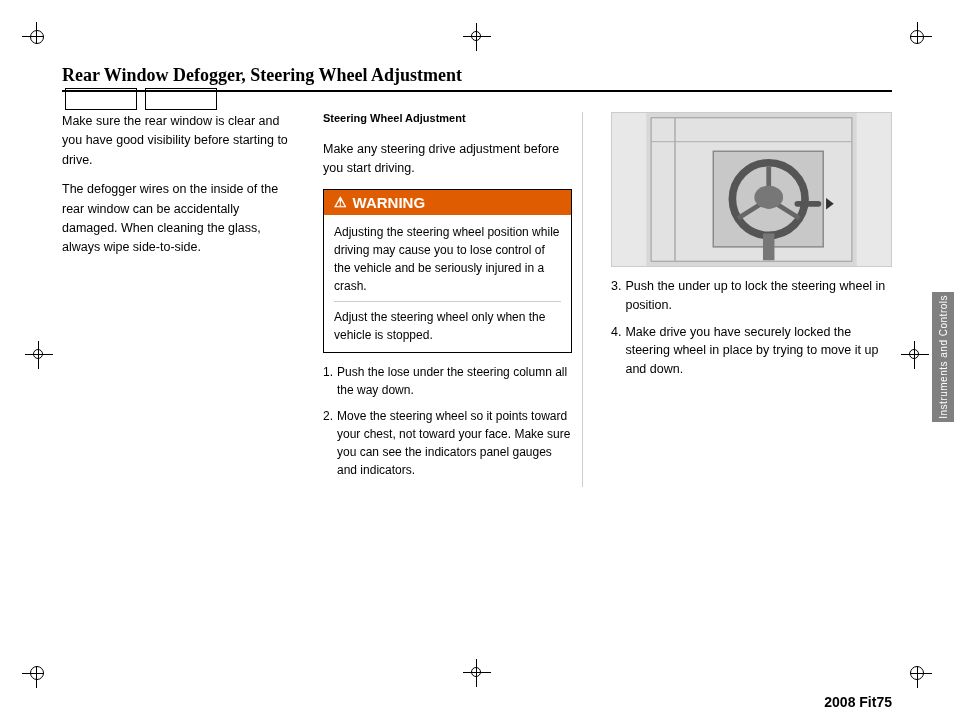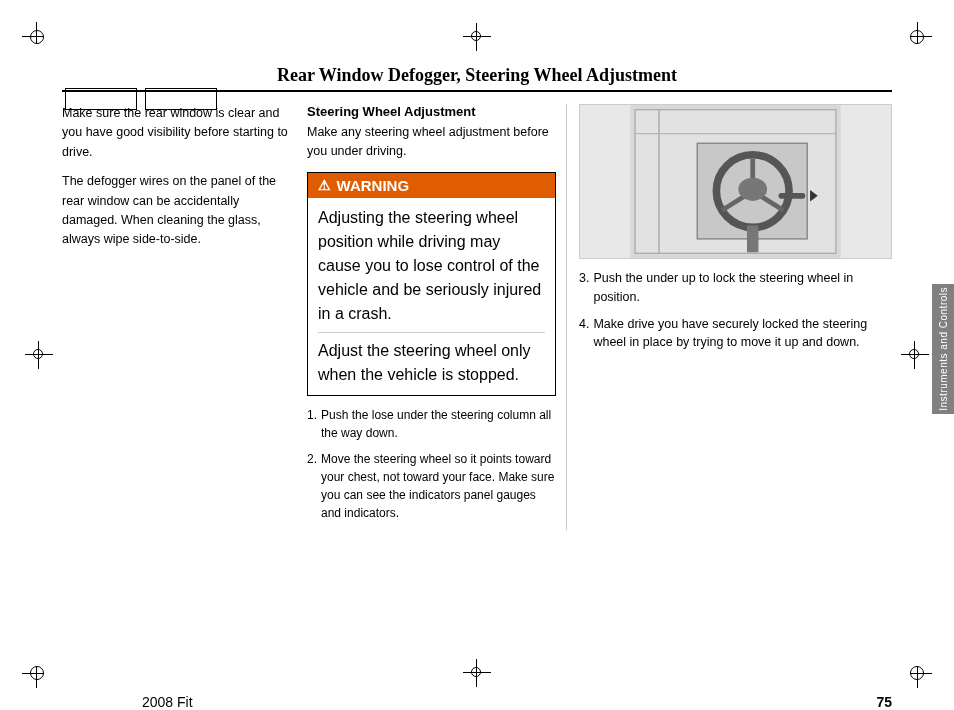--- a/index.html
+++ b/index.html
@@ -115,33 +115,33 @@
       top: 65px;
       left: 62px;
       right: 62px;
       bottom: 55px;
     }
 
     
     .page-header {
       border-bottom: 2px solid #000;
       padding-bottom: 4px;
-      margin-bottom: 12px;
-      text-align: center;
+      margin-bottom: 20px;
+      text-align: left;
     }
     .page-title {
       font-size: 18px;
       font-weight: bold;
       font-family: Georgia, serif;
     }
 
     
     .content-area {
       display: flex;
-      gap: 0;
+      gap: 16px;
       flex: 1;
     }
 
     
     .col-left {
       width: 245px;
       flex-shrink: 0;
       padding-right: 15px;
     }
 
@@ -196,34 +196,34 @@
       padding: 4px 10px;
       display: flex;
       align-items: center;
       gap: 6px;
     }
     .warning-icon {
       font-size: 14px;
     }
     .warning-body {
       padding: 8px 10px;
-      font-size: 16px;
+      font-size: 12px;
       line-height: 1.5;
     }
     .warning-divider {
       border: none;
       border-top: 1px solid #ccc;
       margin: 6px 0;
     }
 
     
     .section-title {
       font-weight: bold;
-      font-size: 13px;
-      margin-bottom: 4px;
+      font-size: 11px;
+      margin-bottom: 16px;
     }
 
     
     .numbered-list {
       list-style: none;
       padding: 0;
     }
     .numbered-list li {
       display: flex;
       gap: 4px;
@@ -260,22 +260,22 @@
       right: 62px;
       display: flex;
       align-items: center;
       justify-content: space-between;
       padding-top: 4px;
       border-top: none;
     }
 
     .footer-center {
       font-size: 14px;
-      font-weight: normal;
-      text-align: left;
+      font-weight: bold;
+      text-align: right;
       flex: 1;
     }
     .footer-page {
       font-size: 14px;
       font-weight: bold;
     }
 
     p.body-text {
       font-size: 12.5px;
       line-height: 1.55;
@@ -340,26 +340,26 @@
 <div class="page-inner">
 
   <div class="page-header">
     <span class="page-title">Rear Window Defogger, Steering Wheel Adjustment</span>
   </div>
 
   <div class="content-area">
 
     <div class="col-left">
       <p class="body-text">Make sure the rear window is clear and you have good visibility before starting to drive.</p>
-      <p class="body-text">The defogger wires on the panel of the rear window can be accidentally damaged. When cleaning the glass, always wipe side-to-side.</p>
+      <p class="body-text">The defogger wires on the inside of the rear window can be accidentally damaged. When cleaning the glass, always wipe side-to-side.</p>
     </div>
 
     <div class="col-middle">
       <div class="section-title">Steering Wheel Adjustment</div>
-      <p class="body-text">Make any steering wheel adjustment before you under driving.</p>
+      <p class="body-text">Make any steering drive adjustment before you start driving.</p>
 
       <div class="warning-box">
         <div class="warning-header">
           <span class="warning-icon">⚠</span>
           <span>WARNING</span>
         </div>
         <div class="warning-body">
           <p>Adjusting the steering wheel position while driving may cause you to lose control of the vehicle and be seriously injured in a crash.</p>
           <hr class="warning-divider">
           <p>Adjust the steering wheel only when the vehicle is stopped.</p>

